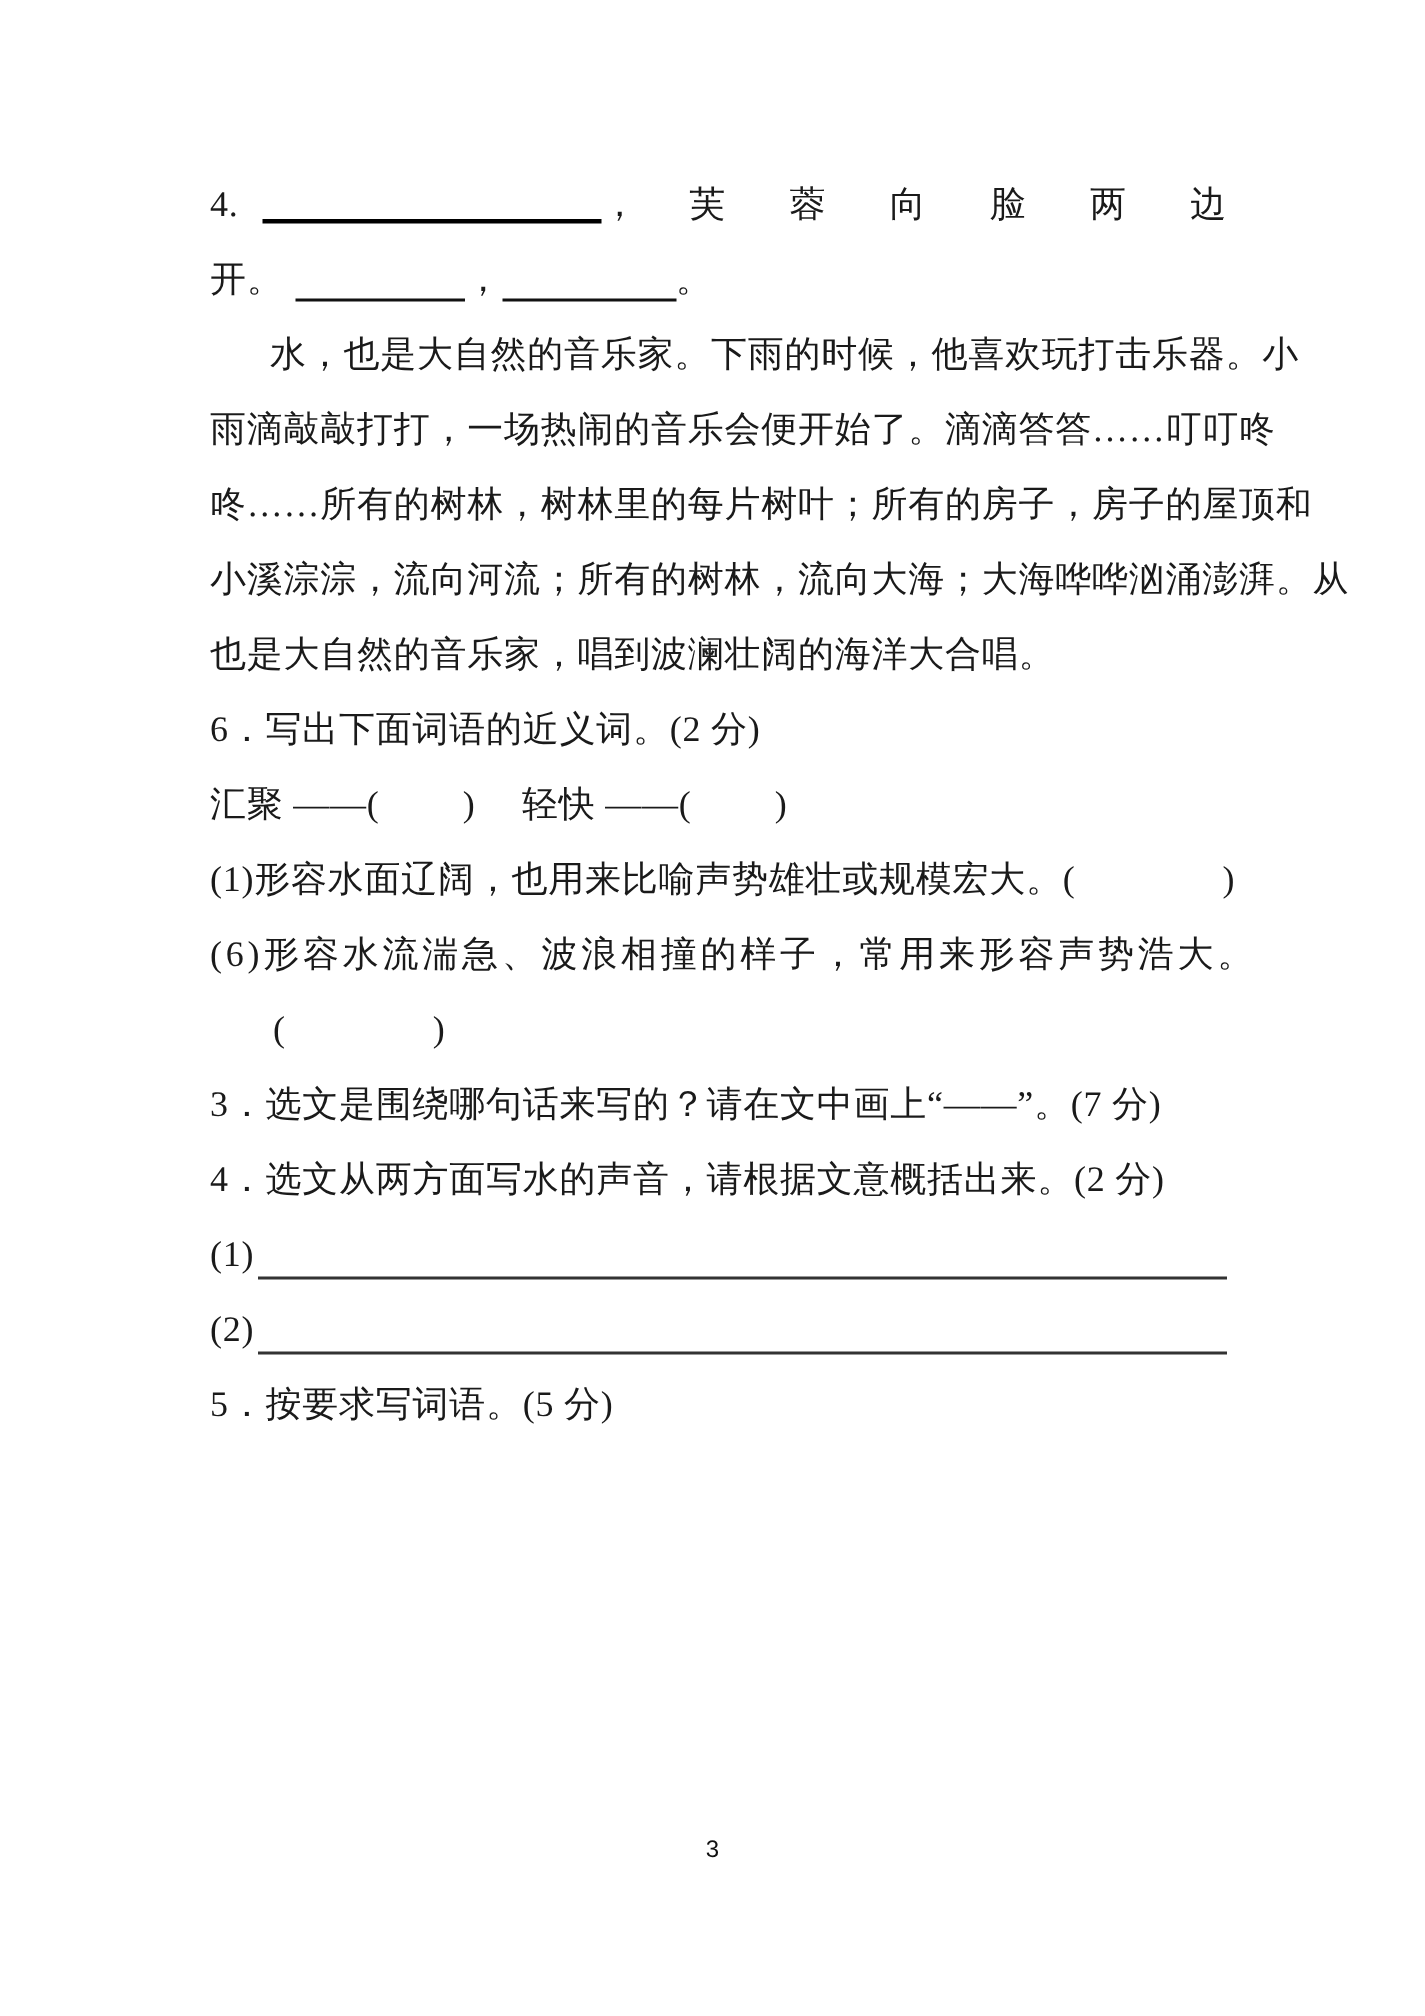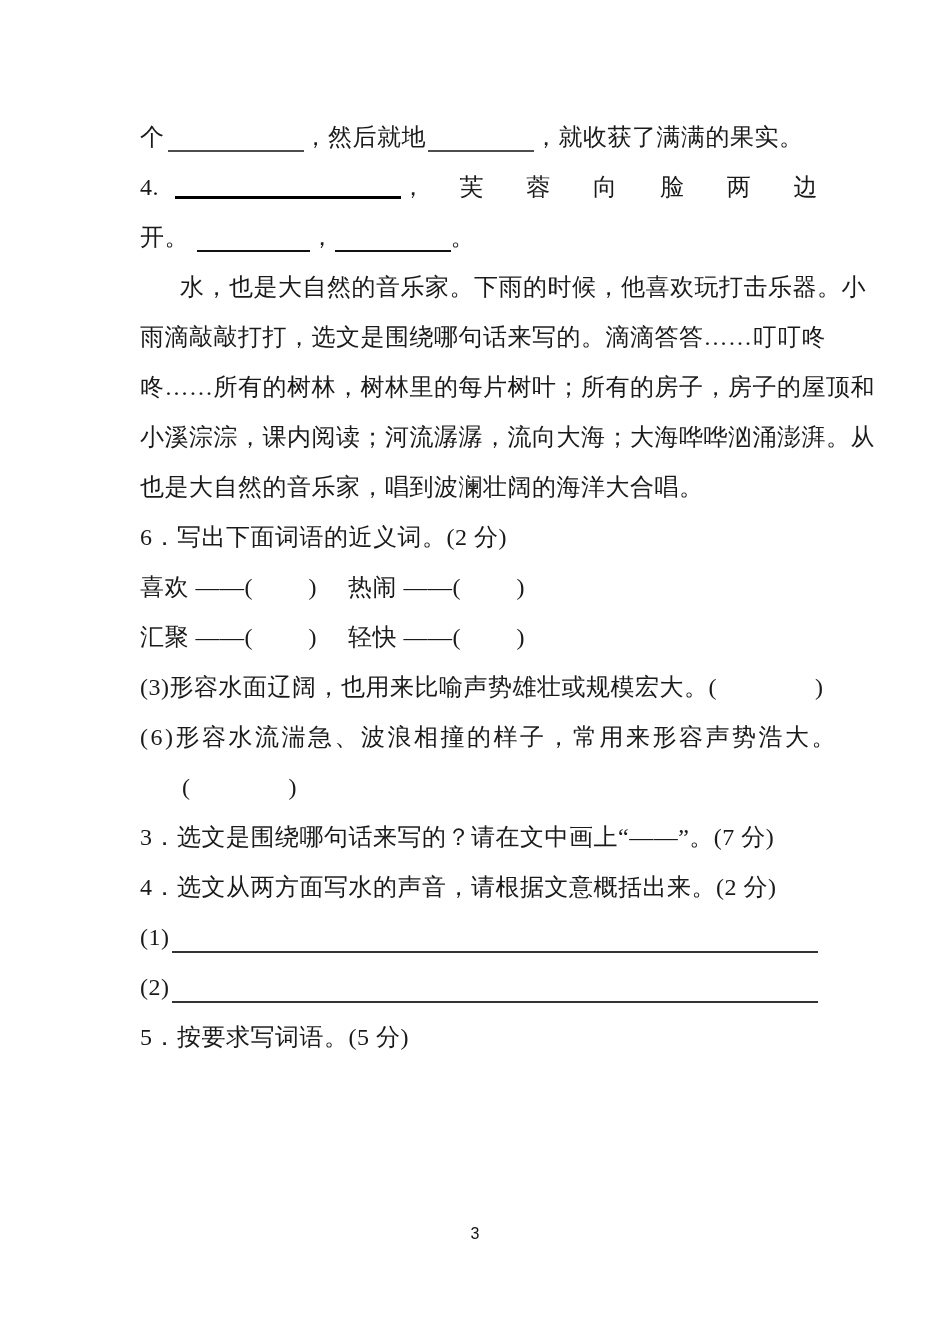--- a/index.html
+++ b/index.html
@@ -82,48 +82,46 @@
     color: #111;
     font-family: "Liberation Sans", sans-serif;
   }
 </style>
 </head>
 <body>
 
 <div class="sheet">
   <div class="doc">
 
-    <div class="line"><span>个</span><span class="blank b-l1a"></span><span>，然后就地</span><span class="blank b-l1b"></span><span>，就收获了满满的果实。</span></div>
 
     <div class="line flexline">
       <span>4.</span><span class="blank b-l2"></span><span>，</span>
       <span class="spread">
         <span>芙</span>
         <span>蓉</span>
         <span>向</span>
         <span>脸</span>
         <span>两</span>
         <span>边</span>
       </span>
     </div>
 
     <div class="line"><span>开。</span><span class="blank b-l3a"></span><span>，</span><span class="blank b-l3b"></span><span>。</span></div>
 
 
     <div class="line indent">水，也是大自然的音乐家。下雨的时候，他喜欢玩打击乐器。小</div>
-    <div class="line">雨滴敲敲打打，选文是围绕哪句话来写的。滴滴答答……叮叮咚</div>
+    <div class="line">雨滴敲敲打打，一场热闹的音乐会便开始了。滴滴答答……叮叮咚</div>
     <div class="line">咚……所有的树林，树林里的每片树叶；所有的房子，房子的屋顶和</div>
-    <div class="line">小溪淙淙，课内阅读；河流潺潺，流向大海；大海哗哗汹涌澎湃。从</div>
+    <div class="line">小溪淙淙，流向河流；所有的树林，流向大海；大海哗哗汹涌澎湃。从</div>
     <div class="line">也是大自然的音乐家，唱到波澜壮阔的海洋大合唱。</div>
 
     <div class="line">6．写出下面词语的近义词。(2 分)</div>
-    <div class="line">喜欢 ——(　　 )　 热闹 ——(　　 )</div>
     <div class="line">汇聚 ——(　　 )　 轻快 ——(　　 )</div>
 
-    <div class="line">(3)形容水面辽阔，也用来比喻声势雄壮或规模宏大。(　　　　)</div>
+    <div class="line">(1)形容水面辽阔，也用来比喻声势雄壮或规模宏大。(　　　　)</div>
     <div class="line spaced">(6)形容水流湍急、波浪相撞的样子，常用来形容声势浩大。</div>
     <div class="line paren-indent">(　　　　)</div>
 
     <div class="line">3．选文是围绕哪句话来写的？请在文中画上“——”。(7 分)</div>
 
     <div class="line">4．选文从两方面写水的声音，请根据文意概括出来。(2 分)</div>
     <div class="line qfill">
       <span>(1)</span>
       <span class="fill"></span>
     </div>

